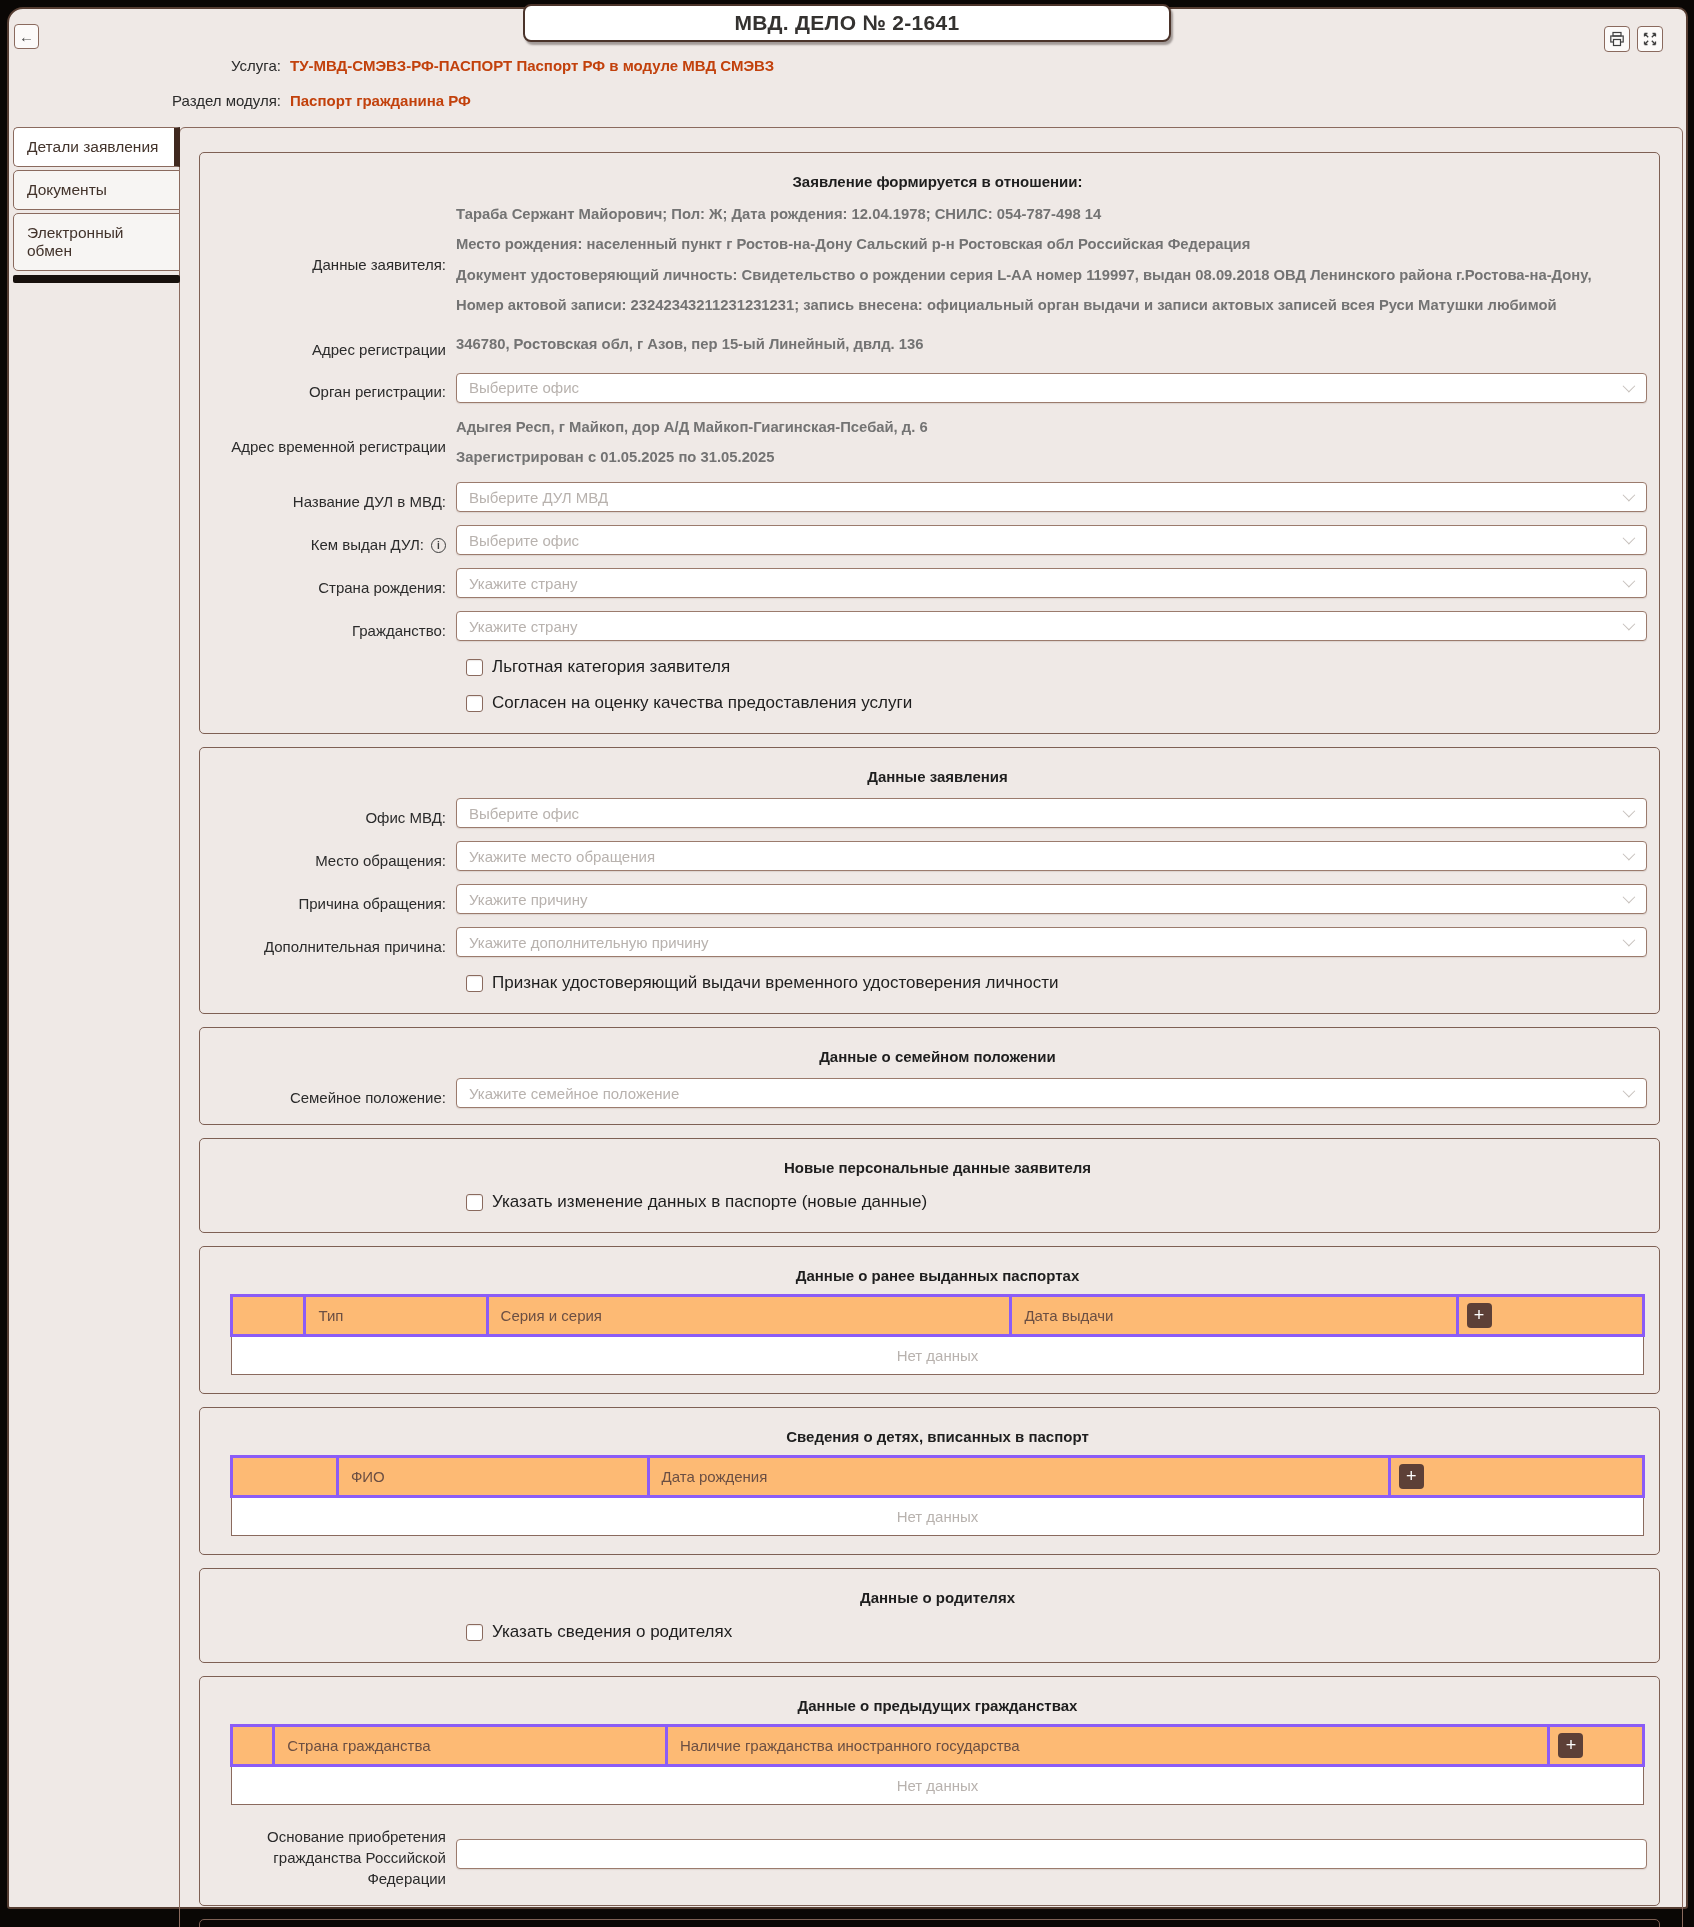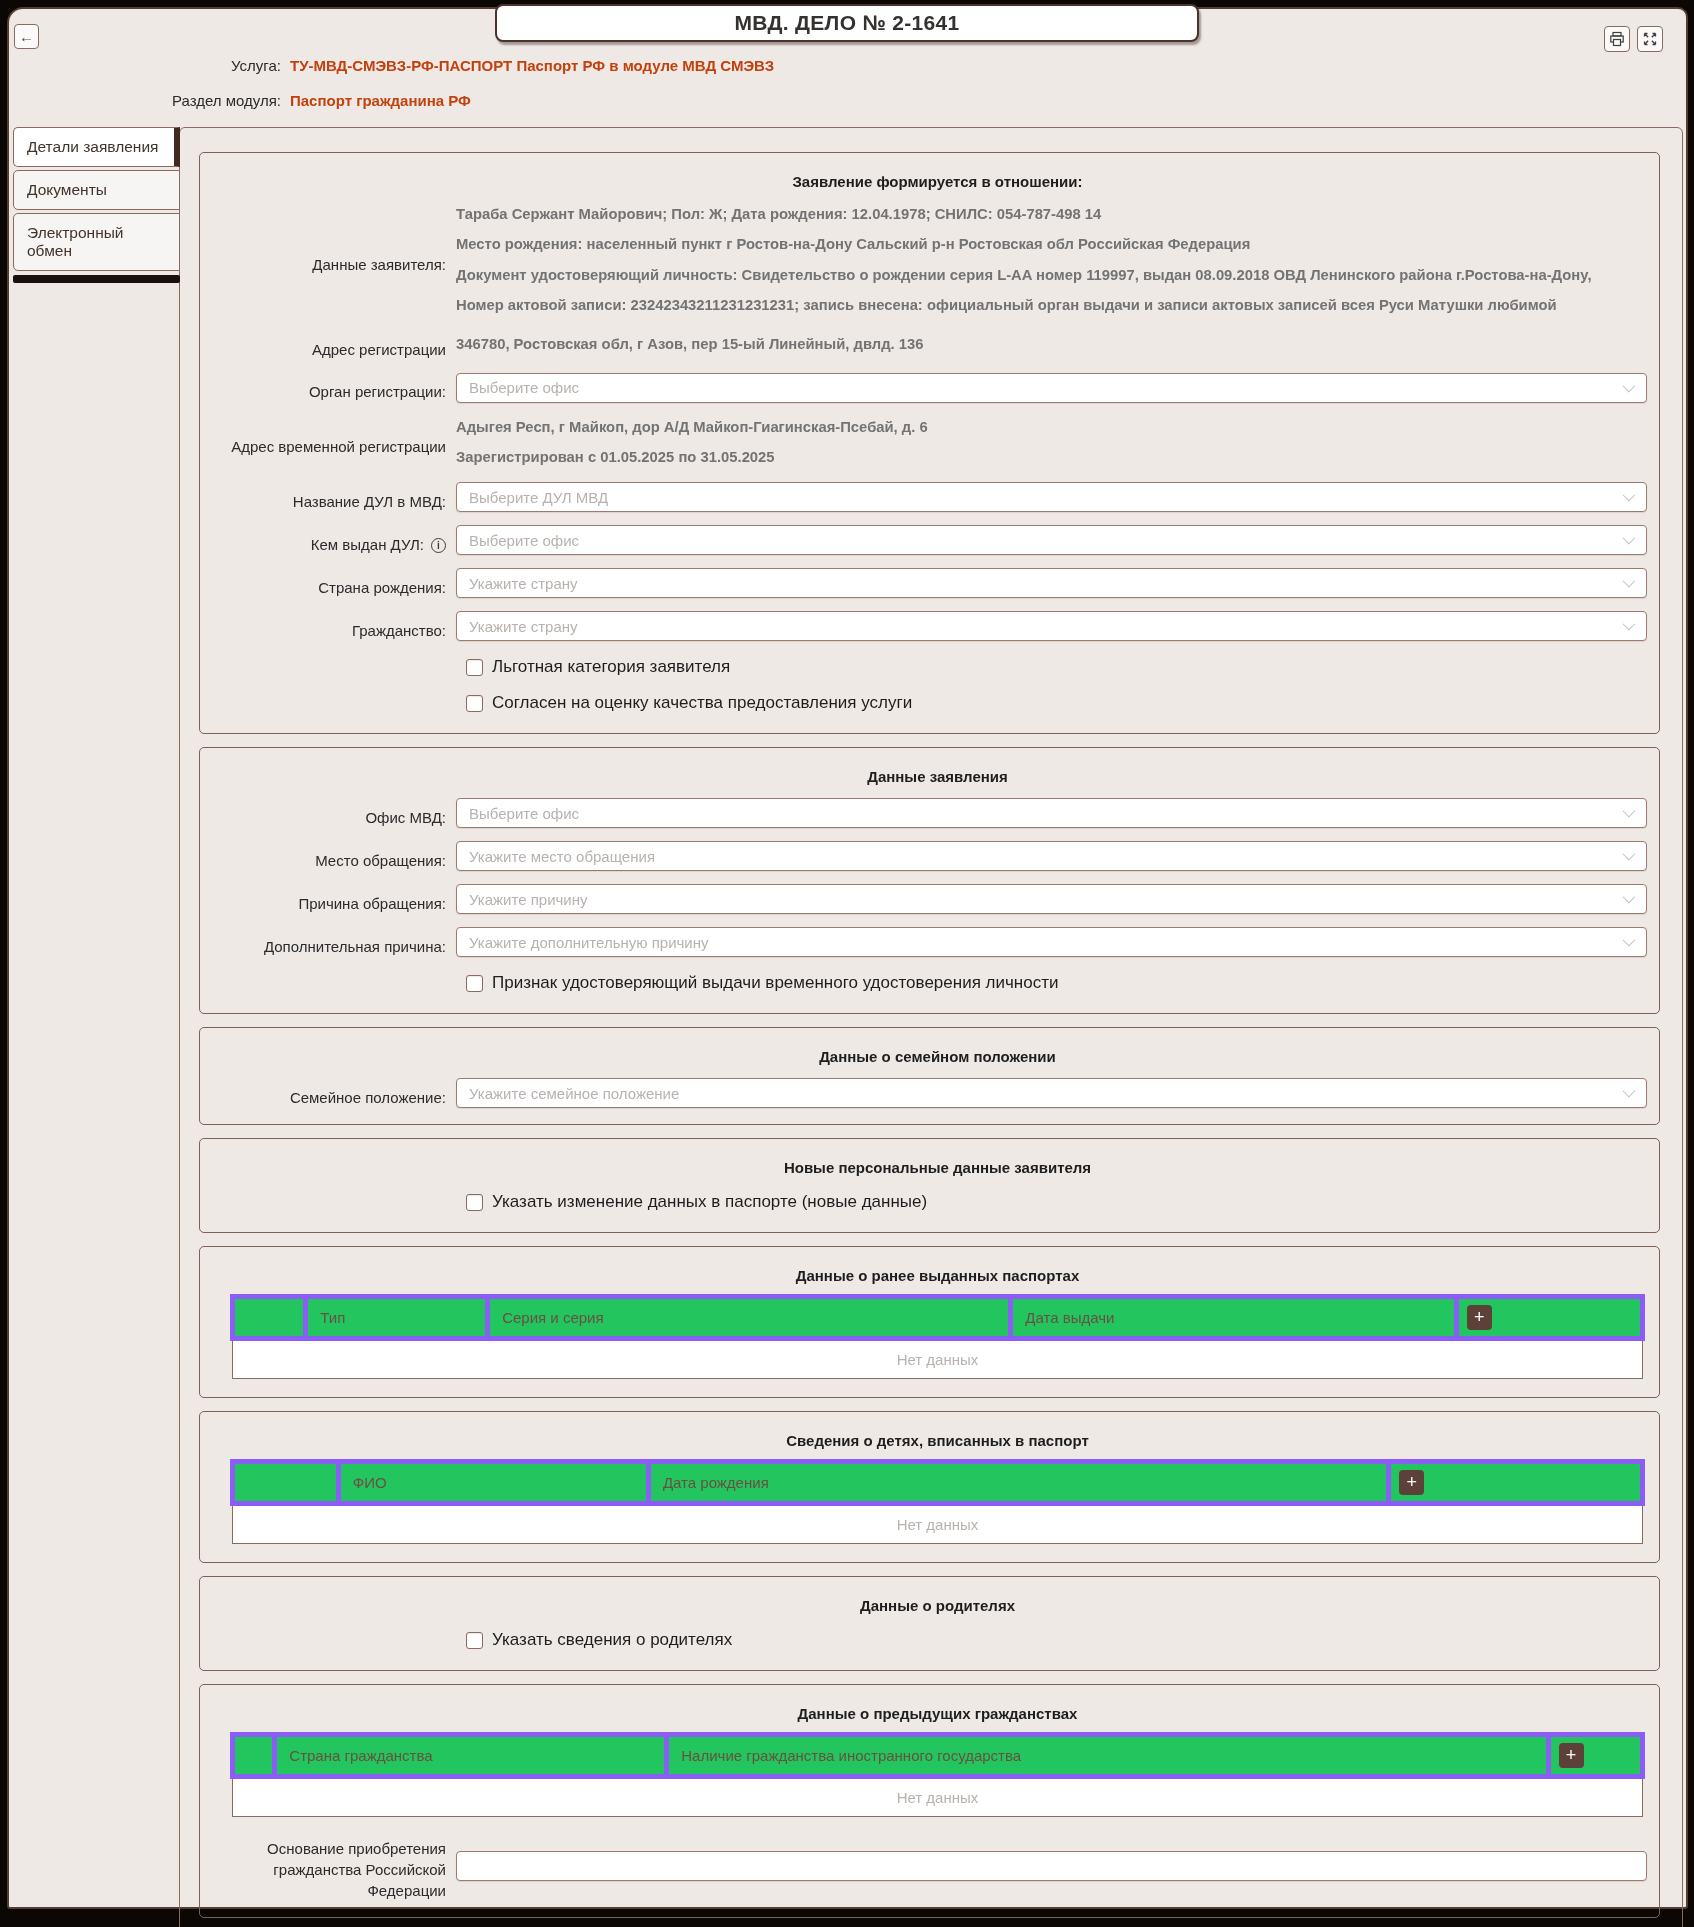--- a/index.html
+++ b/index.html
@@ -13,21 +13,21 @@
   }
   .window {
     position:absolute; left:7px; top:7px; width:1681px; height:1902px;
     background:#efe9e6;
     border:2px solid #553d32;
     border-radius:16px 10px 3px 3px;
   }
   
   .title-box {
     position:absolute; left:50%; top:4px; transform:translateX(-50%);
-    width:704px; height:38px; z-index:5;
+    width:648px; height:38px; z-index:5;
     background:#ffffff; border:2px solid #4a332a; border-radius:8px;
     display:flex; align-items:center; justify-content:center;
     font-size:21px; font-weight:bold; color:#343230; letter-spacing:0.3px;
     box-shadow:2px 3px 2px rgba(20,10,5,0.35);
   }
   .sq-btn {
     position:absolute; width:26px; height:26px;
     background:#fcfaf9; border:1px solid #8a6a5e; border-radius:4px;
     display:flex; align-items:center; justify-content:center;
     color:#4a4a4a; font-size:15px; cursor:pointer;
@@ -96,21 +96,21 @@
   .check-label { margin-left:9px; font-size:17px; color:#1e1e1e; }
   .info-icon {
     display:inline-flex; align-items:center; justify-content:center;
     width:15px; height:15px; border:1.2px solid #3e3e3e; border-radius:50%;
     font-size:10px; font-weight:bold; color:#3e3e3e;
     margin-left:7px; vertical-align:middle; flex-shrink:0;
   }
   
   table.tbl { width:calc(100% - 4px); margin:10px 2px 2px; border-collapse:collapse; }
   .tbl th {
-    border:5px solid #8b5cf6; background:#22c55e;
+    border:3px solid #8b5cf6; background:#fdba74;
     font-weight:normal; font-size:15px; color:#6b4f43; text-align:left;
     padding:9px 12px; height:40px;
   }
   .tbl td.empty-cell {
     border:1px solid #8a6a5e; background:#ffffff; text-align:center;
     color:#b8b2ae; font-size:15px; padding:10px; height:38px;
   }
   .add-btn {
     width:25px; height:25px; background:#5d4037; color:#fff; border:none;
     border-radius:4px; font-size:18px; line-height:23px; text-align:center;

